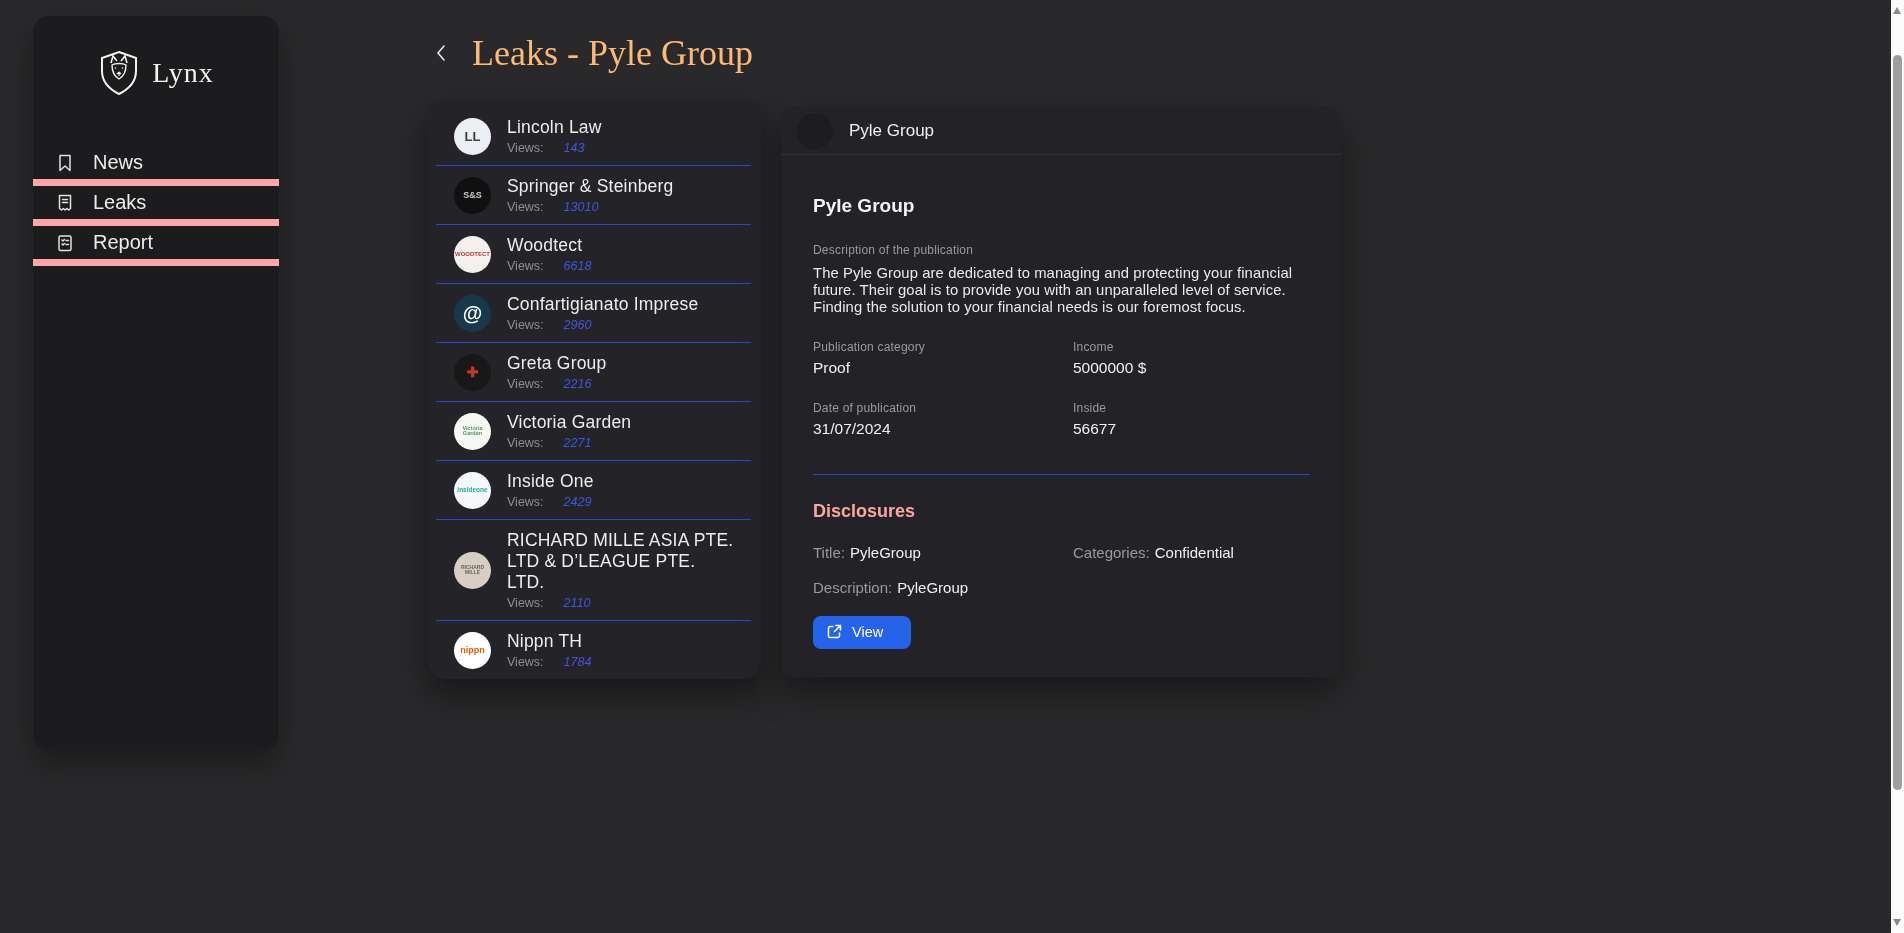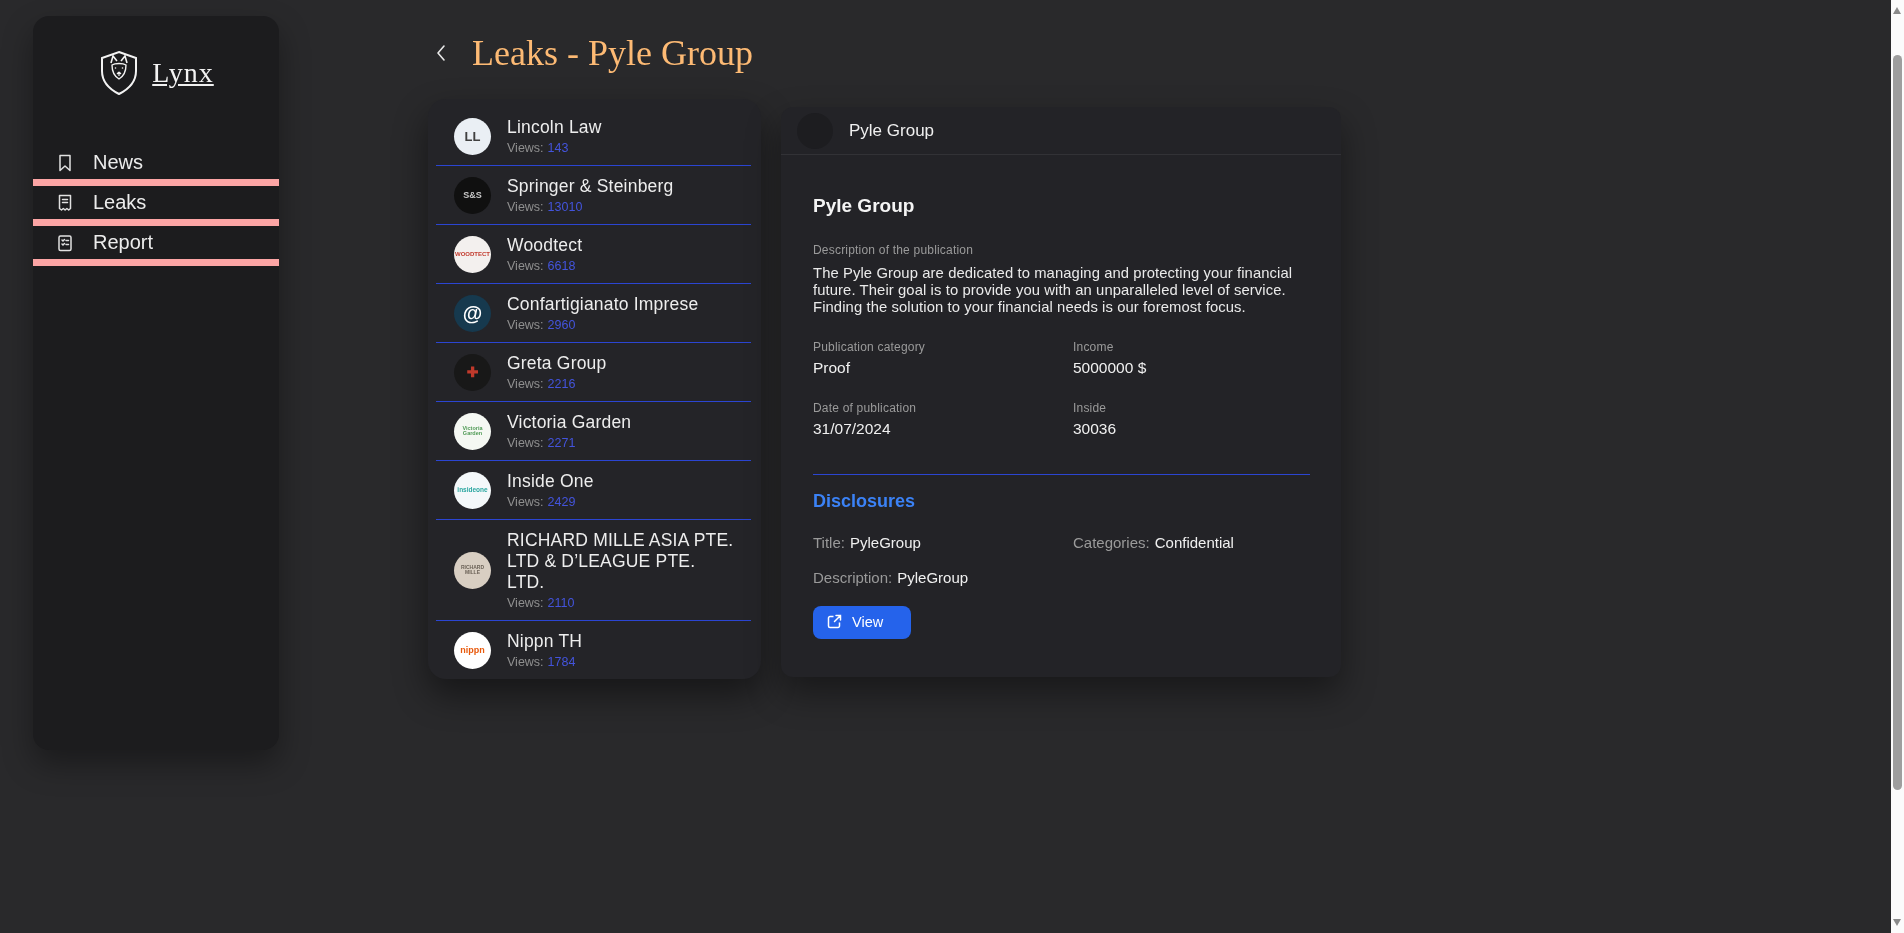--- a/index.html
+++ b/index.html
@@ -12,21 +12,21 @@
   }
 
   
   .sidebar {
     position:absolute; left:33px; top:16px; width:246px; height:734px;
     background:#1c1c1e; border-radius:16px;
     box-shadow:0 14px 30px rgba(0,0,0,.35);
   }
   .brand {
     display:flex; align-items:center; justify-content:center; gap:12px;
-    padding-top:30px; height:84px;text-decoration:underline;
+    padding-top:30px; height:84px;
   }
   .brand-name {
     font-family:"Liberation Serif", serif;
     font-size:28px; color:#f3f3f3; letter-spacing:1px;
   }
   .menu { margin-top:46px; }
   .menu-item {
     display:flex; align-items:center; gap:18px;
     height:40px; padding:0 20px 0 22px;
     border-bottom:7px solid #fca5a5;
@@ -65,21 +65,21 @@
   .avatar {
     width:37px; height:37px; border-radius:50%;
     flex:0 0 auto;
     display:flex; align-items:center; justify-content:center;
     font-weight:bold; overflow:hidden; text-align:center; line-height:1;
   }
   .leak-meta { flex:1; min-width:0; }
   .leak-name { font-size:17.5px; color:#ededed; letter-spacing:.2px; }
   .leak-views { margin-top:3px; font-size:12.5px; }
   .leak-views .v-label { color:#8f8f8f; }
-  .leak-views .v-num { color:#4354dc; margin-left:4px; }
+  .leak-views .v-num { color:#4354dc; margin-left:20px;font-style:italic; }
 
   
   .detail-panel {
     position:absolute; left:781px; top:107px; width:560px; height:570px;
     background:#232327; border-radius:12px;
     box-shadow:0 16px 34px rgba(0,0,0,.4);
   }
   .detail-header {
     display:flex; align-items:center; gap:16px;
     height:48px; padding:0 16px;
@@ -100,21 +100,21 @@
   }
   .fields-grid {
     margin-top:24px; display:grid;
     grid-template-columns:260px 1fr; row-gap:24px;
   }
   .field-value { margin-top:5px; font-size:15.5px; color:#f0f0f0; }
   .section-divider {
     margin-top:36px; width:497px; height:0;
     border-top:1.6px solid #2b45d2;
   }
-  .disclosures-heading { margin-top:16px; font-size:18px; font-weight:bold; color:#3b82f6; }
+  .disclosures-heading { margin-top:26px; font-size:18px; font-weight:bold; color:#fca5a5; }
   .disc-grid {
     margin-top:22px; display:grid;
     grid-template-columns:260px 1fr; row-gap:18px; font-size:15px;
   }
   .disc-label { color:#9a9a9a; }
   .disc-value { color:#f0f0f0; margin-left:5px; }
   .view-btn {
     margin-top:20px; display:inline-flex; align-items:center; gap:10px;
     background:#2563eb; color:#fff; border:none; border-radius:8px;
     padding:8px 28px 9px 14px; font-size:14.5px; cursor:pointer;
@@ -284,21 +284,21 @@
       <div>
         <div class="field-label">Income</div>
         <div class="field-value">5000000 $</div>
       </div>
       <div>
         <div class="field-label">Date of publication</div>
         <div class="field-value">31/07/2024</div>
       </div>
       <div>
         <div class="field-label">Inside</div>
-        <div class="field-value">30036</div>
+        <div class="field-value">56677</div>
       </div>
     </div>
 
     <div class="section-divider"></div>
 
     <div class="disclosures-heading">Disclosures</div>
 
     <div class="disc-grid">
       <div>
         <span class="disc-label">Title:</span><span class="disc-value">PyleGroup</span>

